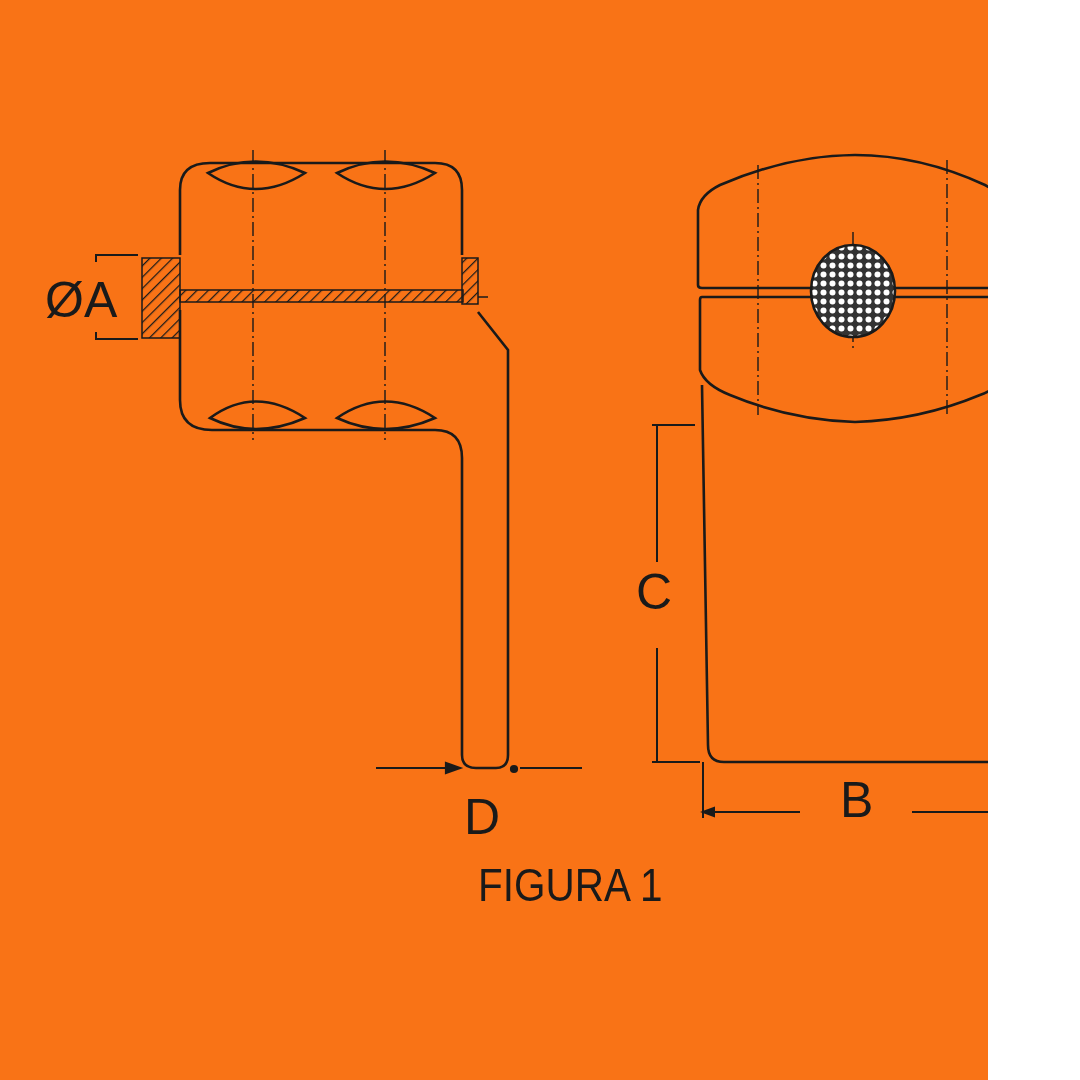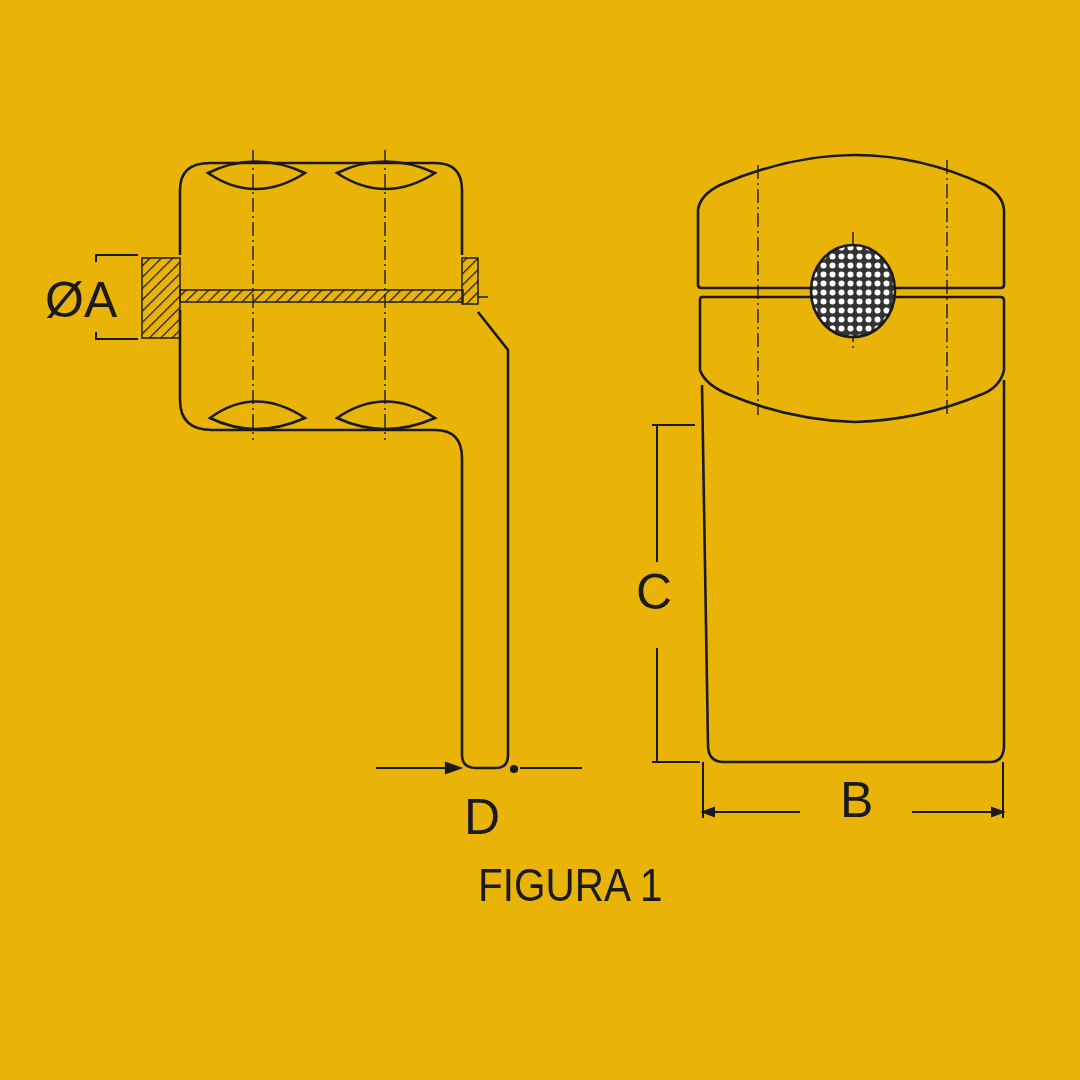--- a/index.html
+++ b/index.html
@@ -1,16 +1,16 @@
 <!DOCTYPE html>
 <html><head>
 <meta charset="utf-8">
 <style>
   html, body { margin:0; padding:0; background:#ffffff; }
-  #canvas { position:relative; width:1080px; height:1080px; background:#eab308; overflow:hidden; }
+  #canvas { position:relative; width:988px; height:1080px; background:#f97316; overflow:hidden; }
   svg { position:absolute; left:0; top:0; }
   .lbl { position:absolute; font-family:"Liberation Sans", sans-serif; color:#1a1a1a; line-height:1; }
   .dim { font-size:50px; }
   .caption { font-size:46px; transform:scaleX(0.88); transform-origin:left top; }
 </style>
 </head>
 <body>
 
 <div id="canvas">
   <svg width="1080" height="1080" viewBox="0 0 1080 1080">

